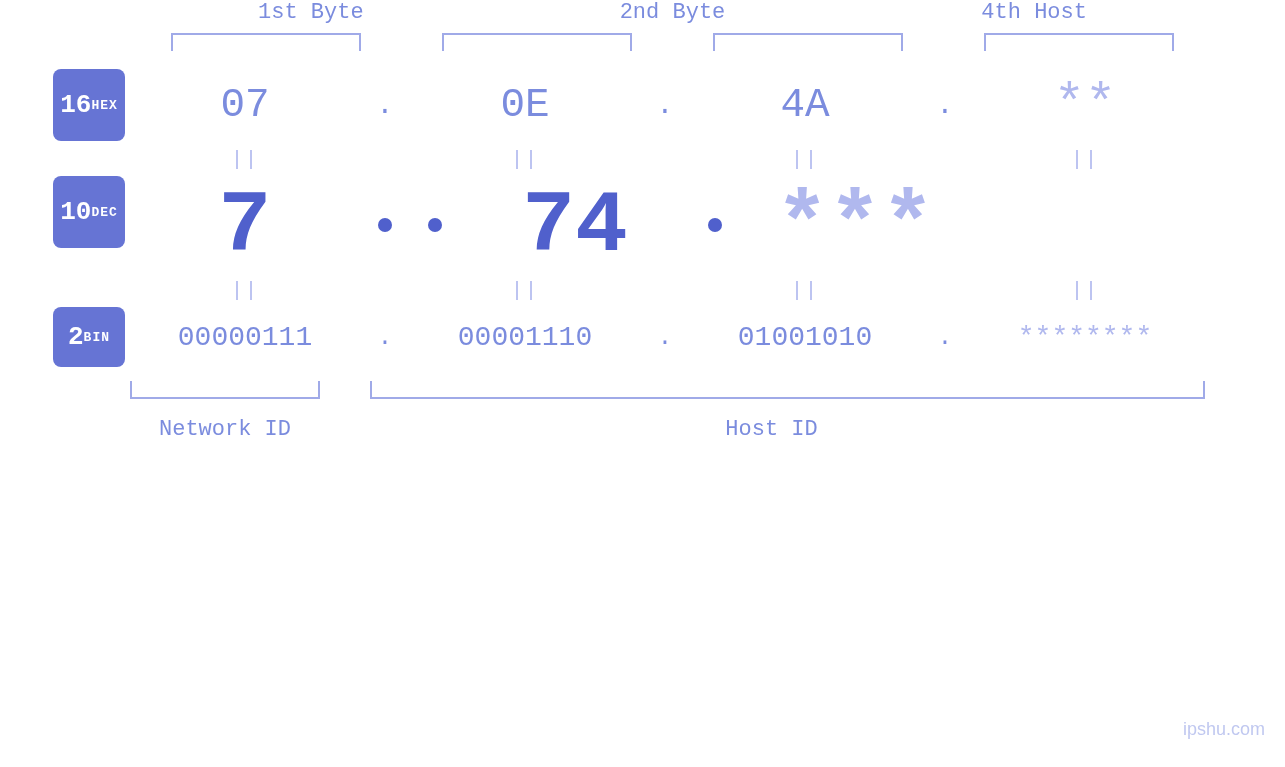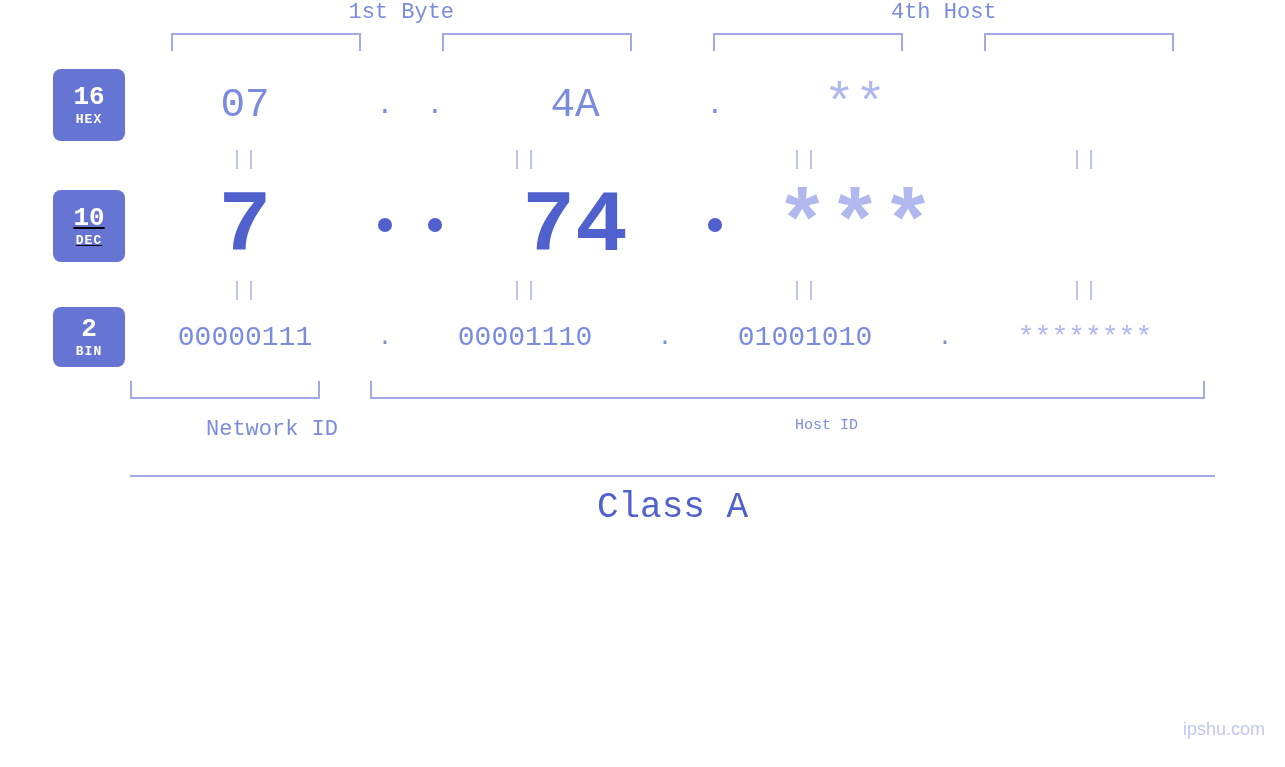--- a/index.html
+++ b/index.html
@@ -65,21 +65,21 @@
       margin-top: 20px;
     }
 
     .base-badge {
       background: #6674d4;
       color: #ffffff;
       border-radius: 8px;
       width: 72px;
       height: 72px;
       display: flex;
-      flex-direction: column;
+      flex-direction: row;
       align-items: center;
       justify-content: center;
     }
 
     .base-number {
       font-size: 26px;
       font-weight: bold;
       line-height: 1.1;
     }
 
@@ -196,25 +196,25 @@
       left: 0;
       width: 190px;
       text-align: center;
       color: #7b8cde;
       font-size: 22px;
       font-family: 'Courier New', Courier, monospace;
     }
 
     .host-id-label {
       position: absolute;
-      left: 232px;
+      left: 224px;
       width: 835px;
       text-align: center;
       color: #7b8cde;
-      font-size: 15px;
+      font-size: 22px;
       font-family: 'Courier New', Courier, monospace;
     }
 
     
     .class-area {
       width: 1085px;
       margin-top: 8px;
     }
 
     .class-line {
@@ -276,20 +276,21 @@
   </style>
 </head>
 <body>
 
 <div class="container">
 
   <div class="row-wrapper">
     <div class="spacer-left"></div>
     <div class="byte-label-row">
       <div class="byte-label">1st Byte</div>
+      <div class="byte-label">2nd Byte</div>
       <div class="byte-label">4th Host</div>
     </div>
   </div>
 
   <div class="row-wrapper">
     <div class="spacer-left"></div>
     <div class="brackets-top">
       <div class="bracket-top"></div>
       <div class="bracket-top"></div>
       <div class="bracket-top"></div>
@@ -304,20 +305,23 @@
         <span class="base-label">HEX</span>
       </div>
     </div>
     <div style="display:flex;align-items:center;">
       <div class="cell">
         <span class="hex-value">07</span>
       </div>
       <div class="dot-cell">
         <span>.</span>
       </div>
+      <div class="cell">
+        <span class="hex-value">0E</span>
+      </div>
       <div class="dot-cell">
         <span>.</span>
       </div>
       <div class="cell">
         <span class="hex-value">4A</span>
       </div>
       <div class="dot-cell">
         <span>.</span>
       </div>
       <div class="cell">
@@ -333,21 +337,21 @@
       <div style="width:50px;"></div>
       <div class="equals-cell"><span class="eq-sign">||</span></div>
       <div style="width:50px;"></div>
       <div class="equals-cell"><span class="eq-sign">||</span></div>
       <div style="width:50px;"></div>
       <div class="equals-cell"><span class="eq-sign">||</span></div>
     </div>
   </div>
 
   <div class="row-wrapper" style="margin-top:4px;">
-    <div class="labels-col" style="gap:0;margin-top:0;justify-content:center;height:100px;display:flex;align-items:center;text-decoration:underline;">
+    <div class="labels-col" style="gap:0;margin-top:0;height:100px;display:flex;align-items:center;">
       <div class="base-badge">
         <span class="base-number">10</span>
         <span class="base-label">DEC</span>
       </div>
     </div>
     <div style="display:flex;align-items:center;">
       <div class="cell">
         <span class="dec-value">7</span>
       </div>
       <div class="dec-dot">
@@ -414,30 +418,23 @@
   </div>
 
   <div class="row-wrapper" style="margin-top:6px;">
     <div class="spacer-left"></div>
     <div class="bottom-bracket-area">
       <div class="bracket-bottom-network"></div>
       <div class="bracket-bottom-host"></div>
     </div>
   </div>
 
-  <div class="row-wrapper" style="margin-top:2px;padding-left:47px;">
+  <div class="row-wrapper" style="margin-top:2px;">
     <div class="spacer-left"></div>
     <div class="id-labels">
       <div class="network-id-label">Network ID</div>
       <div class="host-id-label">Host ID</div>
     </div>
   </div>
 
-  <div class="row-wrapper" style="margin-top:10px;">
-    <div class="spacer-left"></div>
-    <div class="class-area">
-      <div class="class-line"></div>
-      <div class="class-label">Class A</div>
-    </div>
-  </div>
 
   <div class="watermark">ipshu.com</div>
 </div>
 
 </body></html>

